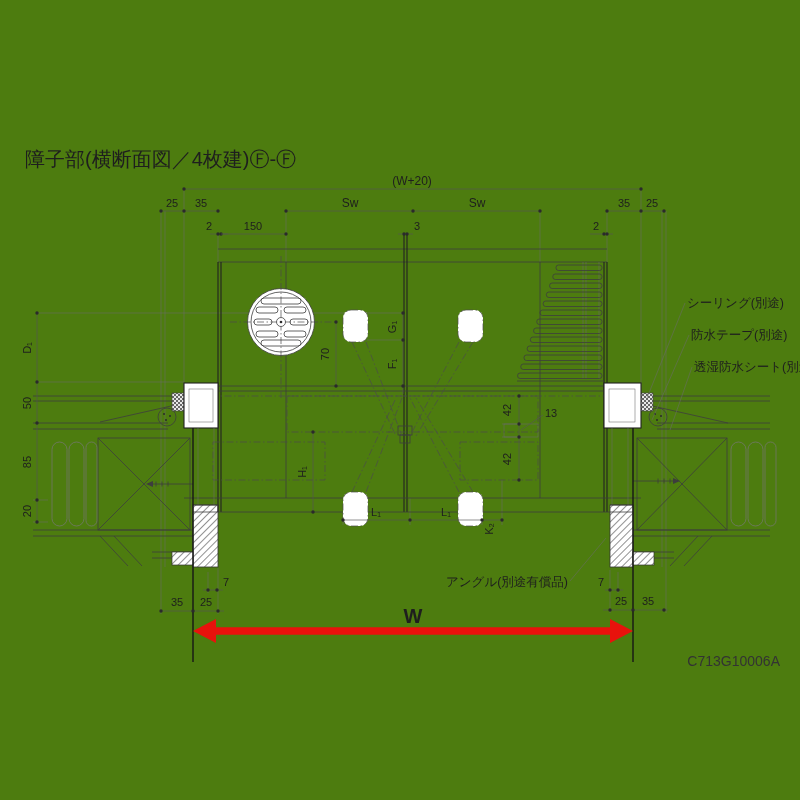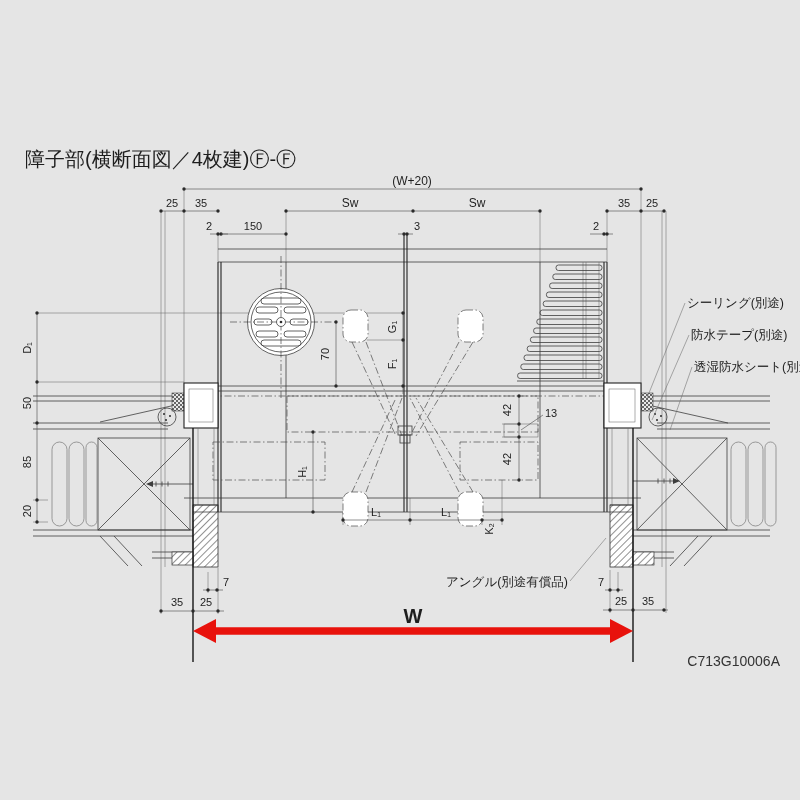--- a/index.html
+++ b/index.html
@@ -1,16 +1,16 @@
 <!DOCTYPE html>
 <html><head>
 <meta charset="utf-8">
 <style>
   html,body{margin:0;padding:0;background:#fff;}
-  #stage{position:relative;width:800px;height:800px;background:#e5e5e5;
+  #stage{position:relative;width:800px;height:800px;background:#4d7c0f;
          font-family:"Liberation Sans","DejaVu Sans",sans-serif;}
   svg{position:absolute;left:0;top:0;}
   
   .ln  {stroke:#3d3d3d;stroke-width:.8;fill:none;}
   .lt  {stroke:#6a6a6a;stroke-width:.55;fill:none;}
   .dk  {stroke:#161616;stroke-width:1.4;fill:none;}
   .md  {stroke:#222;stroke-width:1.1;fill:none;}
   .dim {stroke:#555;stroke-width:.65;fill:none;}
   .dsh {stroke:#4a4a4a;stroke-width:.7;fill:none;stroke-dasharray:7 2.5 1.5 2.5;}
   .dshf{stroke:#4a4a4a;stroke-width:.7;fill:#fff;stroke-dasharray:7 2.5 1.5 2.5;}

